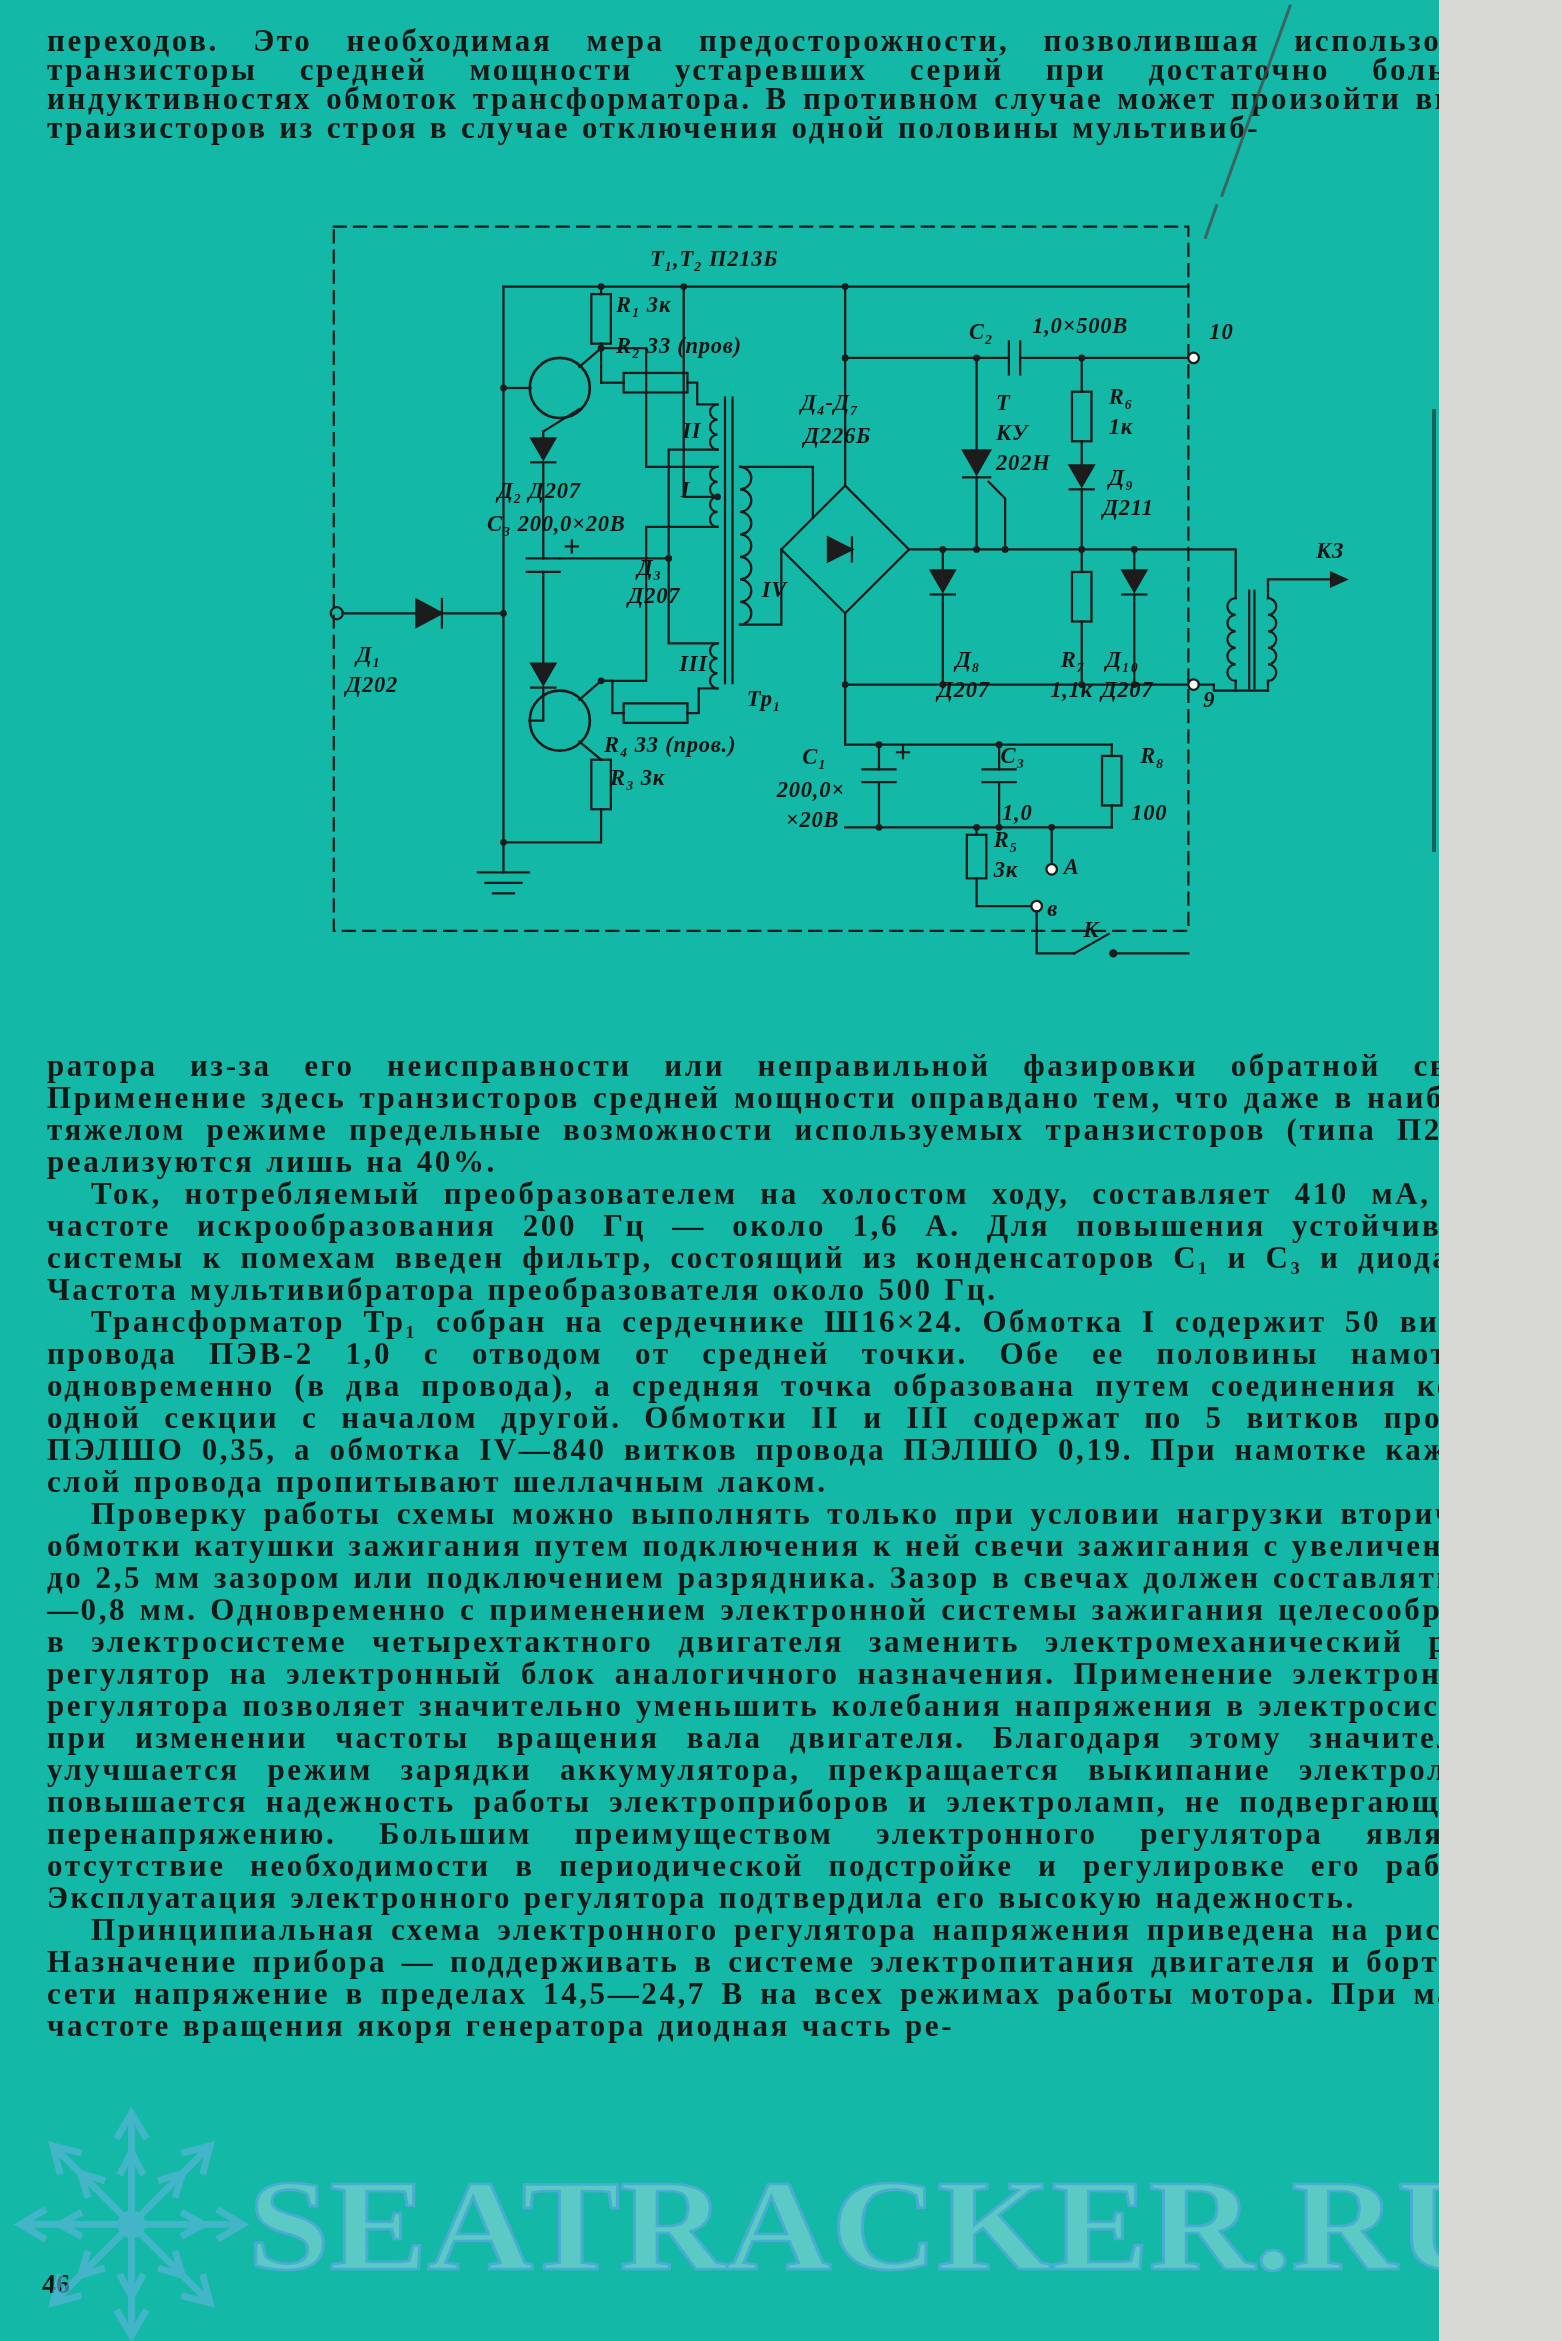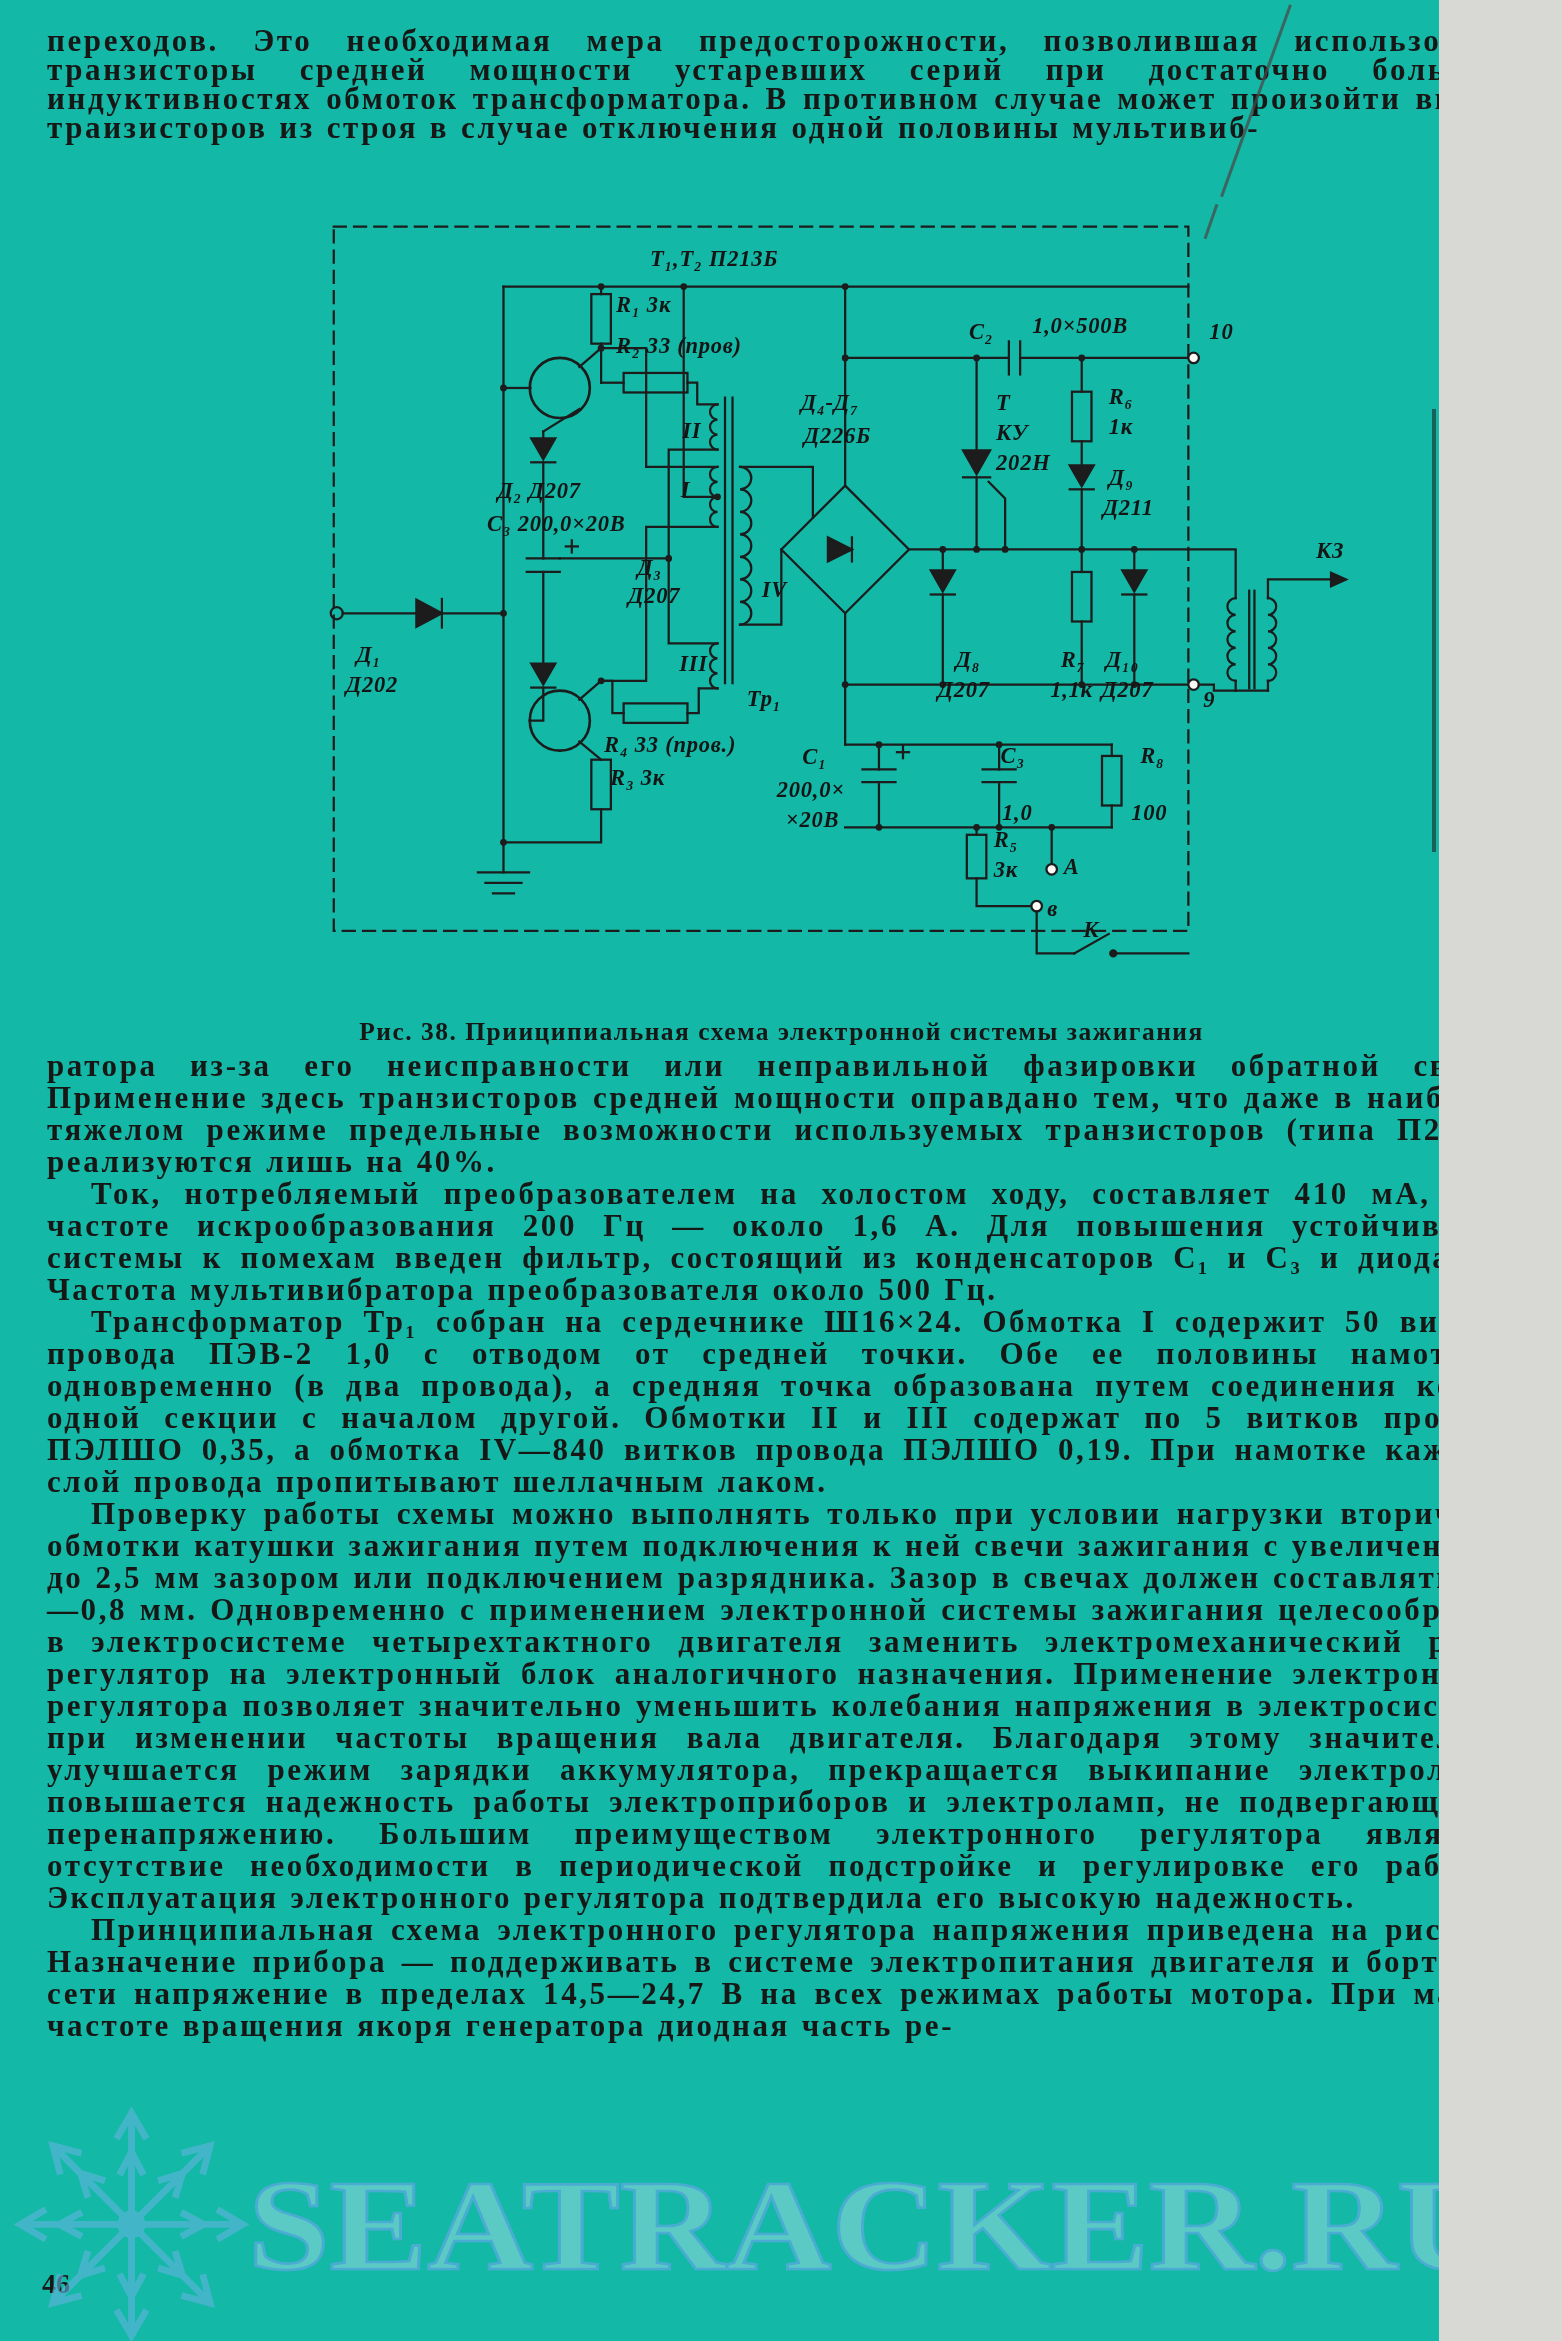--- a/index.html
+++ b/index.html
@@ -285,21 +285,20 @@
     <text x="904" y="800">1,0</text>
     <text x="1088" y="724">R₈</text>
     <text x="1076" y="800">100</text>
     <text x="893" y="836">R₅</text>
     <text x="893" y="876">3к</text>
     <text x="986" y="872">А</text>
     <text x="964" y="928">в</text>
     <text x="1012" y="956">К</text>
   </svg>
 
-  <div class="caption">Рис. 38. Прииципиальная схема электронной системы зажигания</div>
 
   <div class="block bodytext">
     <p>ратора из-за его неисправности или неправильной фазировки обратной связи. Применение здесь транзисторов средней мощности оправдано тем, что даже в наиболее тяжелом режиме предельные возможности используемых транзисторов (типа П213Б) реализуются лишь на 40%.</p>
     <p class="indent">Ток, нотребляемый преобразователем на холостом ходу, составляет 410 мА, при частоте искрообразования 200 Гц — около 1,6 А. Для повышения устойчивости системы к помехам введен фильтр, состоящий из конденсаторов С₁ и С₃ и диода Д₈. Частота мультивибратора преобразователя около 500 Гц.</p>
     <p class="indent">Трансформатор Тр₁ собран на сердечнике Ш16×24. Обмотка I содержит 50 витков провода ПЭВ-2 1,0 с отводом от средней точки. Обе ее половины намотаны одновременно (в два провода), а средняя точка образована путем соединения конца одной секции с началом другой. Обмотки II и III содержат по 5 витков провода ПЭЛШО 0,35, а обмотка IV—840 витков провода ПЭЛШО 0,19. При намотке каждый слой провода пропитывают шеллачным лаком.</p>
     <p class="indent">Проверку работы схемы можно выполнять только при условии нагрузки вторичной обмотки катушки зажигания путем подключения к ней свечи зажигания с увеличенным до 2,5 мм зазором или подключением разрядника. Зазор в свечах должен составлять 0,7—0,8 мм. Одновременно с применением электронной системы зажигания целесообразно в электросистеме четырехтактного двигателя заменить электромеханический реле-регулятор на электронный блок аналогичного назначения. Применение электронного регулятора позволяет значительно уменьшить колебания напряжения в электросистеме при изменении частоты вращения вала двигателя. Благодаря этому значительно улучшается режим зарядки аккумулятора, прекращается выкипание электролита, повышается надежность работы электроприборов и электроламп, не подвергающихся перенапряжению. Большим преимуществом электронного регулятора является отсутствие необходимости в периодической подстройке и регулировке его работы. Эксплуатация электронного регулятора подтвердила его высокую надежность.</p>
     <p class="indent">Принципиальная схема электронного регулятора напряжения приведена на рис. 39. Назначение прибора — поддерживать в системе электропитания двигателя и бортовой сети напряжение в пределах 14,5—24,7 В на всех режимах работы мотора. При малой частоте вращения якоря генератора диодная часть ре-</p>
   </div>
 
   <div class="pagenum">46</div>

